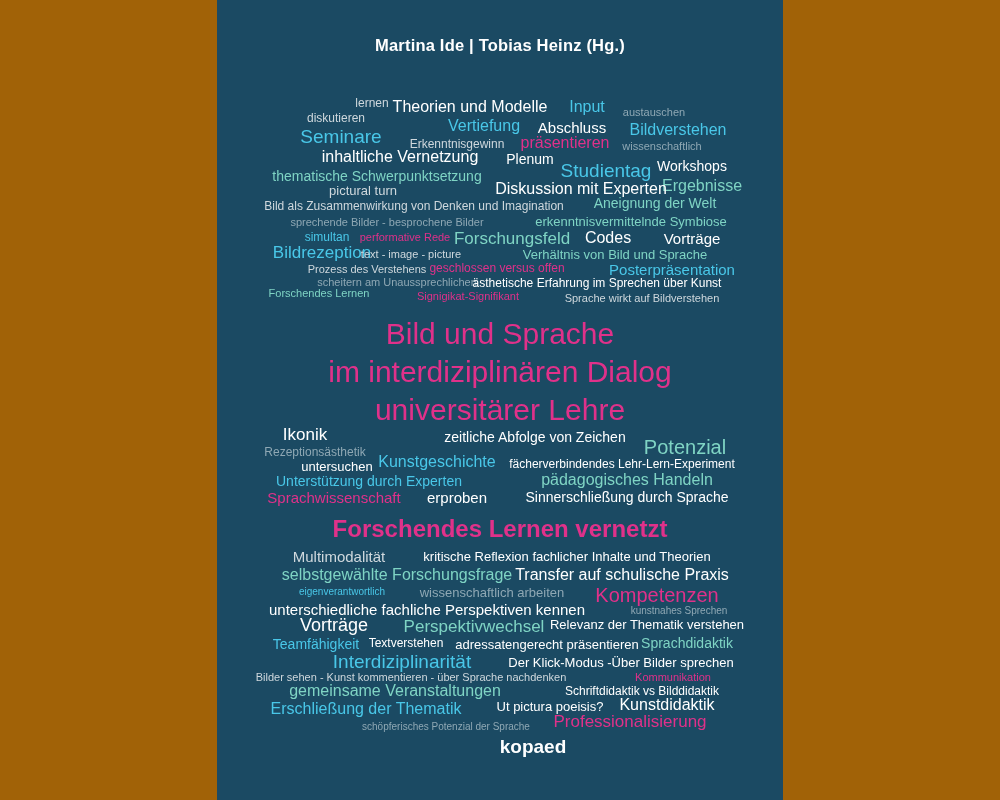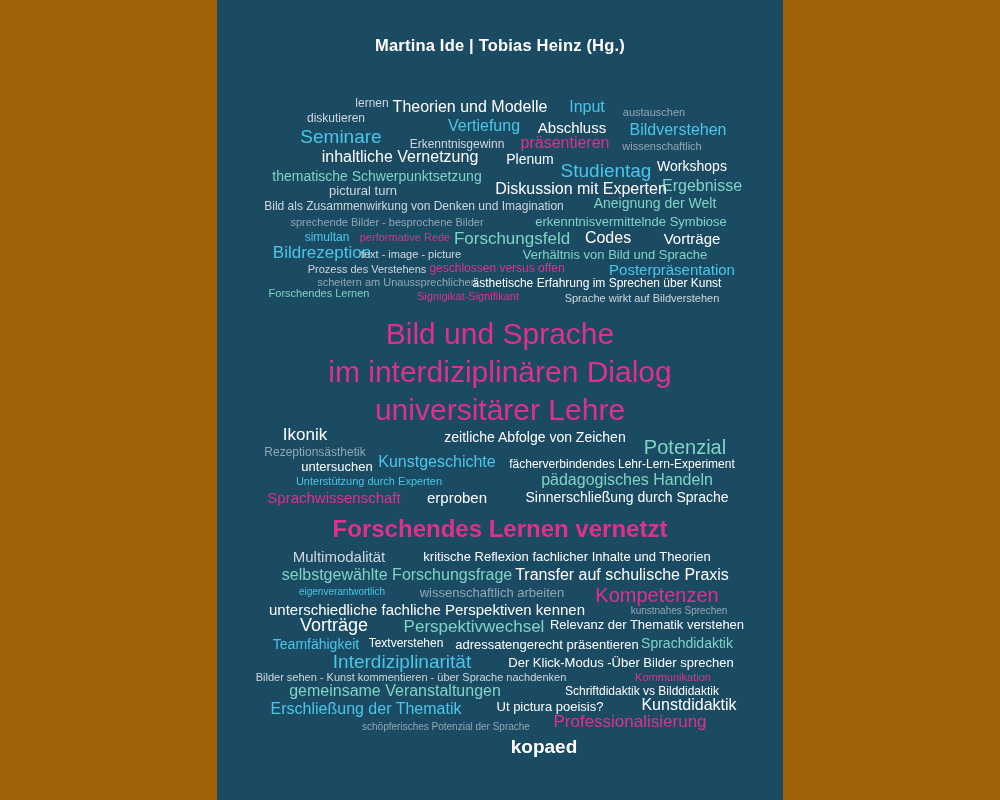--- a/index.html
+++ b/index.html
@@ -33,21 +33,21 @@
     width: 566px;
     text-align: center;
     color: #ffffff;
     font-size: 16.5px;
     font-weight: bold;
     letter-spacing: 0.2px;
   }
   .publisher {
     position: absolute;
     bottom: 42px;
-    left: 11px;
+    left: 0;
     width: 632px;
     text-align: center;
     color: #ffffff;
     font-size: 19px;
     font-weight: bold;
   }
   .maintitle {
     position: absolute;
     left: 0;
     width: 566px;
@@ -129,21 +129,21 @@
     <div class="maintitle" style="top:392px">universitärer Lehre</div>
 
     <div id="cloud-middle">
         <span class="cloud-word" style="left: 88px; top: 434px; font-size: 17px; color: rgb(255, 255, 255);">Ikonik</span>
         <span class="cloud-word" style="left: 318px; top: 437px; font-size: 14px; color: rgb(255, 255, 255);">zeitliche Abfolge von Zeichen</span>
         <span class="cloud-word" style="left: 468px; top: 447px; font-size: 20px; color: rgb(127, 212, 196);">Potenzial</span>
         <span class="cloud-word" style="left: 98px; top: 452px; font-size: 12px; color: rgb(143, 168, 180);">Rezeptionsästhetik</span>
         <span class="cloud-word" style="left: 220px; top: 462px; font-size: 16px; color: rgb(73, 199, 232);">Kunstgeschichte</span>
         <span class="cloud-word" style="left: 120px; top: 466px; font-size: 13px; color: rgb(255, 255, 255);">untersuchen</span>
         <span class="cloud-word" style="left: 405px; top: 464px; font-size: 12px; color: rgb(255, 255, 255);">fächerverbindendes Lehr-Lern-Experiment</span>
-        <span class="cloud-word" style="left: 152px; top: 481px; font-size: 11px; color: rgb(73, 199, 232);">Unterstützung durch Experten</span>
+        <span class="cloud-word" style="left: 152px; top: 481px; font-size: 14px; color: rgb(73, 199, 232);">Unterstützung durch Experten</span>
         <span class="cloud-word" style="left: 410px; top: 480px; font-size: 16px; color: rgb(127, 212, 196);">pädagogisches Handeln</span>
         <span class="cloud-word" style="left: 117px; top: 497px; font-size: 15px; color: rgb(224, 49, 138);">Sprachwissenschaft</span>
         <span class="cloud-word" style="left: 240px; top: 497px; font-size: 15px; color: rgb(255, 255, 255);">erproben</span>
         <span class="cloud-word" style="left: 410px; top: 497px; font-size: 14px; color: rgb(255, 255, 255);">Sinnerschließung durch Sprache</span>
       </div>
 
     <div class="subtitle-pink" style="top:515px">Forschendes Lernen vernetzt</div>
 
     <div id="cloud-bottom">
         <span class="cloud-word" style="left: 122px; top: 556px; font-size: 15px; color: rgb(207, 216, 221);">Multimodalität</span>
@@ -163,20 +163,20 @@
         <span class="cloud-word" style="left: 330px; top: 644px; font-size: 13px; color: rgb(255, 255, 255);">adressatengerecht präsentieren</span>
         <span class="cloud-word" style="left: 470px; top: 643px; font-size: 14px; color: rgb(127, 212, 196);">Sprachdidaktik</span>
         <span class="cloud-word" style="left: 185px; top: 661px; font-size: 19px; color: rgb(73, 199, 232);">Interdiziplinarität</span>
         <span class="cloud-word" style="left: 404px; top: 662px; font-size: 13px; color: rgb(255, 255, 255);">Der Klick-Modus -Über Bilder sprechen</span>
         <span class="cloud-word" style="left: 194px; top: 677px; font-size: 11px; color: rgb(207, 216, 221);">Bilder sehen - Kunst kommentieren - über Sprache nachdenken</span>
         <span class="cloud-word" style="left: 456px; top: 677px; font-size: 11px; color: rgb(224, 49, 138);">Kommunikation</span>
         <span class="cloud-word" style="left: 178px; top: 691px; font-size: 16px; color: rgb(127, 212, 196);">gemeinsame Veranstaltungen</span>
         <span class="cloud-word" style="left: 425px; top: 691px; font-size: 12px; color: rgb(255, 255, 255);">Schriftdidaktik vs Bilddidaktik</span>
         <span class="cloud-word" style="left: 149px; top: 709px; font-size: 16px; color: rgb(73, 199, 232);">Erschließung der Thematik</span>
         <span class="cloud-word" style="left: 333px; top: 706px; font-size: 13px; color: rgb(255, 255, 255);">Ut pictura poeisis?</span>
-        <span class="cloud-word" style="left: 472px; top: 705px; font-size: 16px; color: rgb(255, 255, 255);">Kunstdidaktik</span>
+        <span class="cloud-word" style="left: 450px; top: 705px; font-size: 16px; color: rgb(255, 255, 255);">Kunstdidaktik</span>
         <span class="cloud-word" style="left: 229px; top: 727px; font-size: 10px; color: rgb(143, 168, 180);">schöpferisches Potenzial der Sprache</span>
         <span class="cloud-word" style="left: 413px; top: 721px; font-size: 17px; color: rgb(224, 49, 138);">Professionalisierung</span>
       </div>
 
     <div class="publisher">kopaed</div>
   </div>
 </div>
 
 </body></html>

